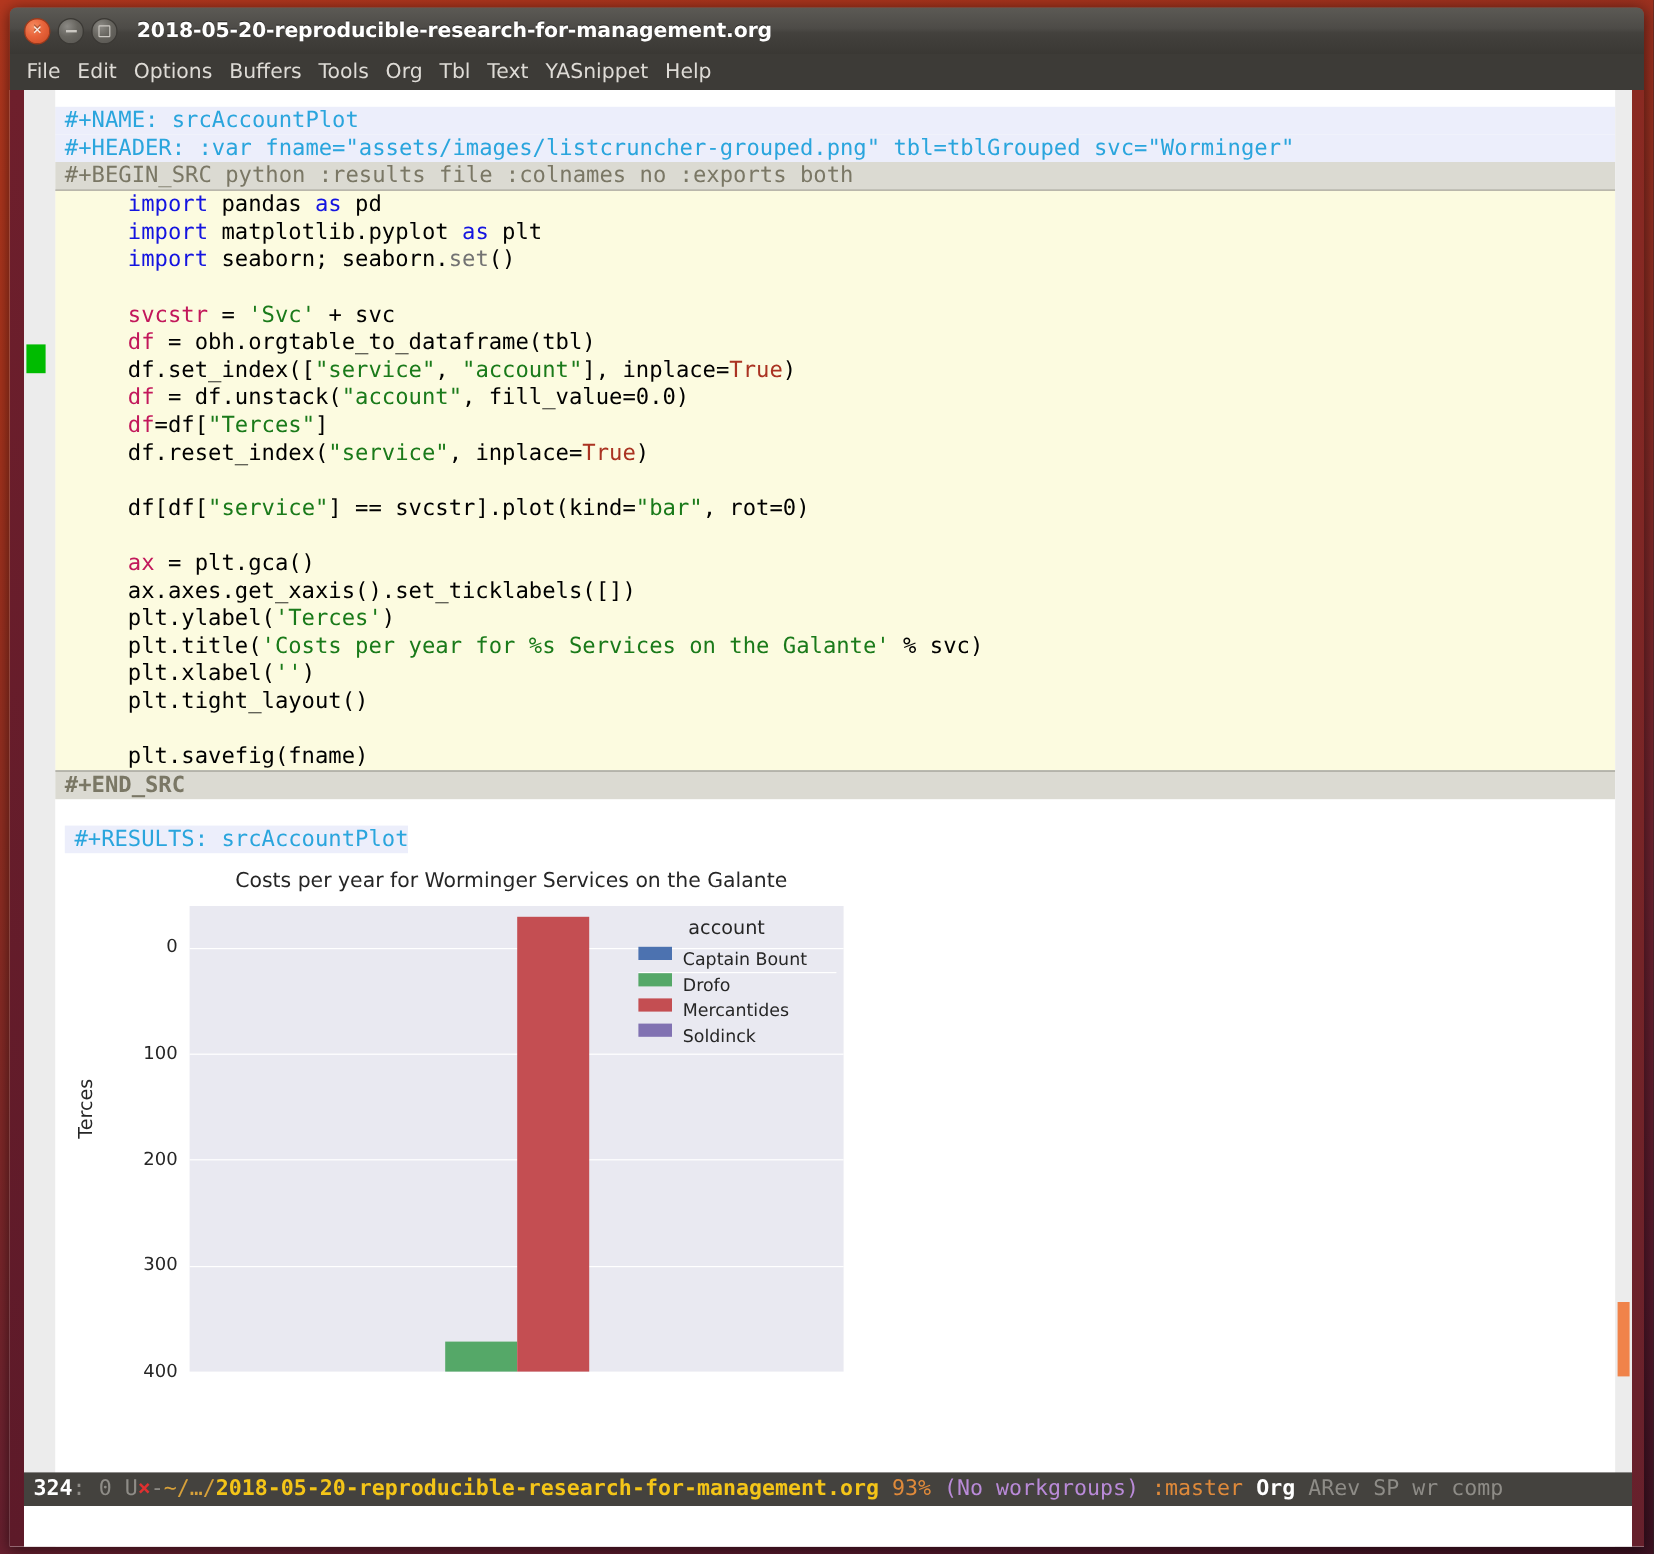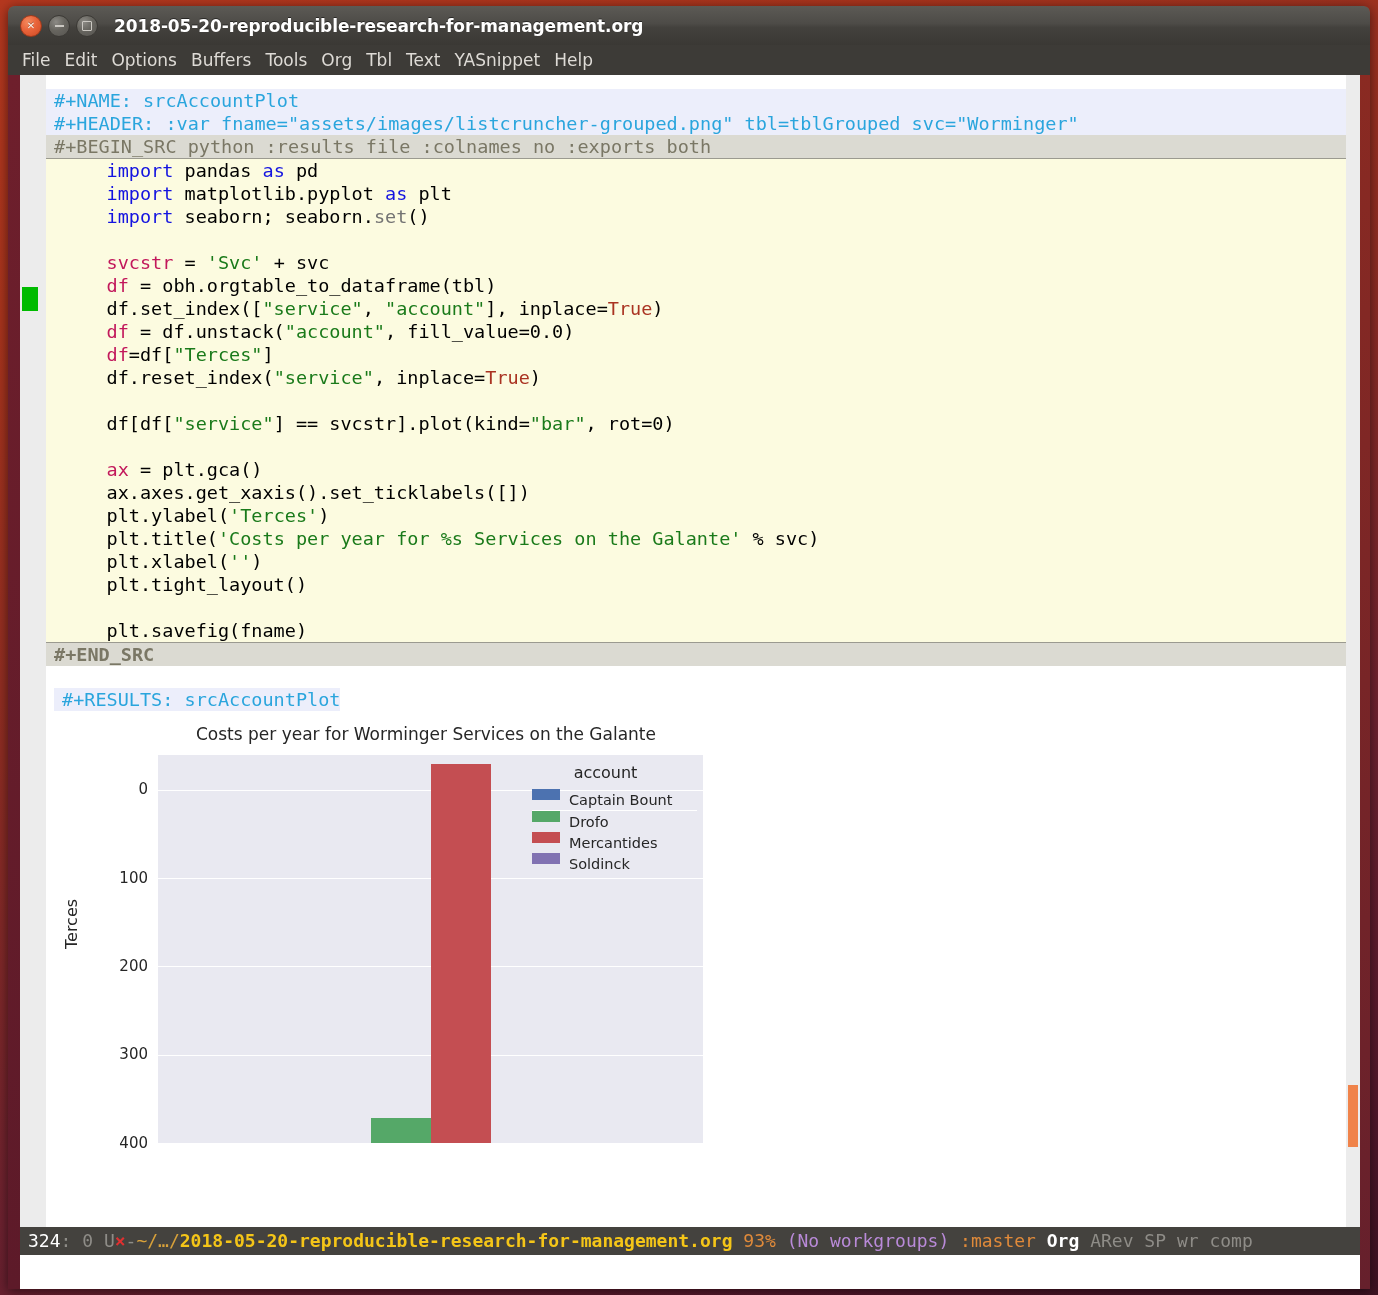--- a/index.html
+++ b/index.html
@@ -317,21 +317,21 @@
     background: #44423e;
     font-family: "DejaVu Sans Mono", monospace;
     font-size: 18px;
     line-height: 28px;
     white-space: nowrap;
     overflow: hidden;
     padding-left: 8px;
     box-sizing: border-box;
     z-index: 8;
   }
-  .ml-line   { color: #ffffff; font-weight: normal; }
+  .ml-line   { color: #ffffff; font-weight: bold; }
   .ml-dim    { color: #8e8c87; }
   .ml-x      { color: #e03030; font-weight: bold; }
   .ml-path-d { color: #d8a13a; }
   .ml-file   { color: #f4c518; font-weight: bold; }
   .ml-pct    { color: #e08a3a; }
   .ml-paren  { color: #b98ad8; }
   .ml-branch { color: #e08a3a; }
   .ml-org    { color: #ffffff; font-weight: bold; }
   .ml-minor  { color: #8e8c87; }
 

